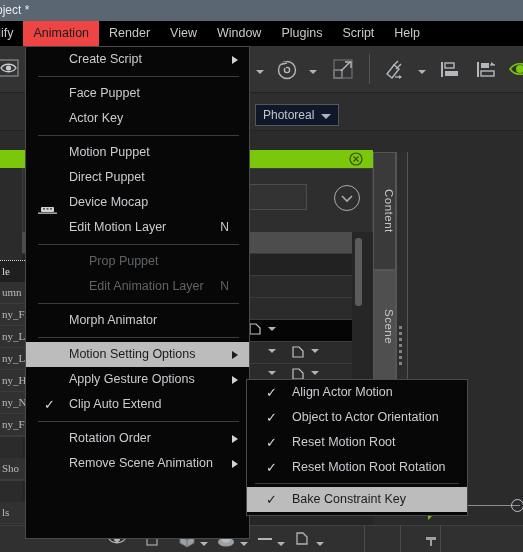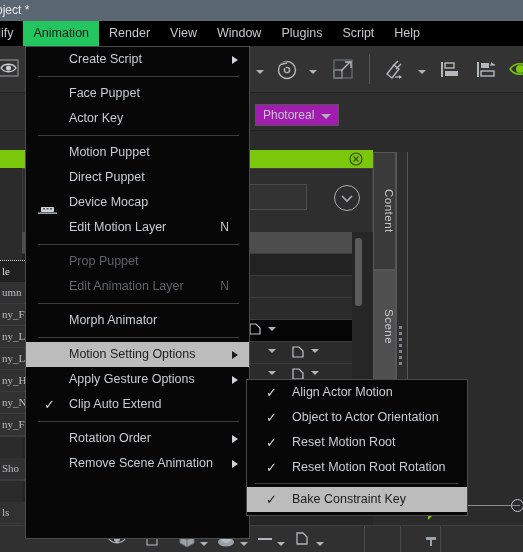--- a/index.html
+++ b/index.html
@@ -40,21 +40,21 @@
   .menubar .mi {
     display: inline-block;
     height: 25px; line-height: 25px;
     padding: 0 10px;
     font-size: 12.5px;
     color: #c6cace;
     vertical-align: top;
   }
   .menubar .mi.first { padding-left: 0; margin-left: -6px; }
   .menubar .mi.active {
-    background: #22c55e;
+    background: #ef4444;
     color: #1c1c1c;
   }
 
   
   .bg-layer { position: absolute; left: 0; top: 46px; width: 523px; height: 506px; }
 
   .toolbar-strip {
     position: absolute; left: 0; top: 0; width: 523px; height: 47px;
     background: #333333;
     border-bottom: 1px solid #232323;
@@ -75,21 +75,21 @@
   }
 
   .second-strip {
     position: absolute; left: 0; top: 47px; width: 523px; height: 38px;
     background: #2e2e2e;
     border-bottom: 1px solid #232323;
   }
   .combo {
     position: absolute;
     height: 22px;
-    background: #a21caf;
+    background: #0f172a;
     border: 1px solid #565656;
     color: #c2c6ca;
     font-size: 12px;
     line-height: 20px;
     padding-left: 7px;
   }
   .combo .cv { display: inline-block; }
   .combo .carr {
     position: absolute; right: 7px; top: 9px;
     width: 0; height: 0;
@@ -185,21 +185,21 @@
   .m-item {
     position: relative;
     height: 25px;
     line-height: 25px;
     font-size: 12.5px;
     color: #c9cdd1;
     padding-left: 43px;
     white-space: nowrap;
     cursor: default;
   }
-  .m-item.disabled { color: #5f6367; }
+  .m-item.disabled { color: #5f6367; margin-left: 20px; }
   .m-item.hl { background: #bcbcbc; color: #1c1c1c; }
   .m-item .arrow {
     position: absolute; right: 11px; top: 9px;
     width: 0; height: 0;
     border-top: 4.5px solid transparent;
     border-bottom: 4.5px solid transparent;
     border-left: 6px solid #d0d4d8;
   }
   .m-item.hl .arrow { border-left-color: #1c1c1c; }
   .m-item .shortcut {

